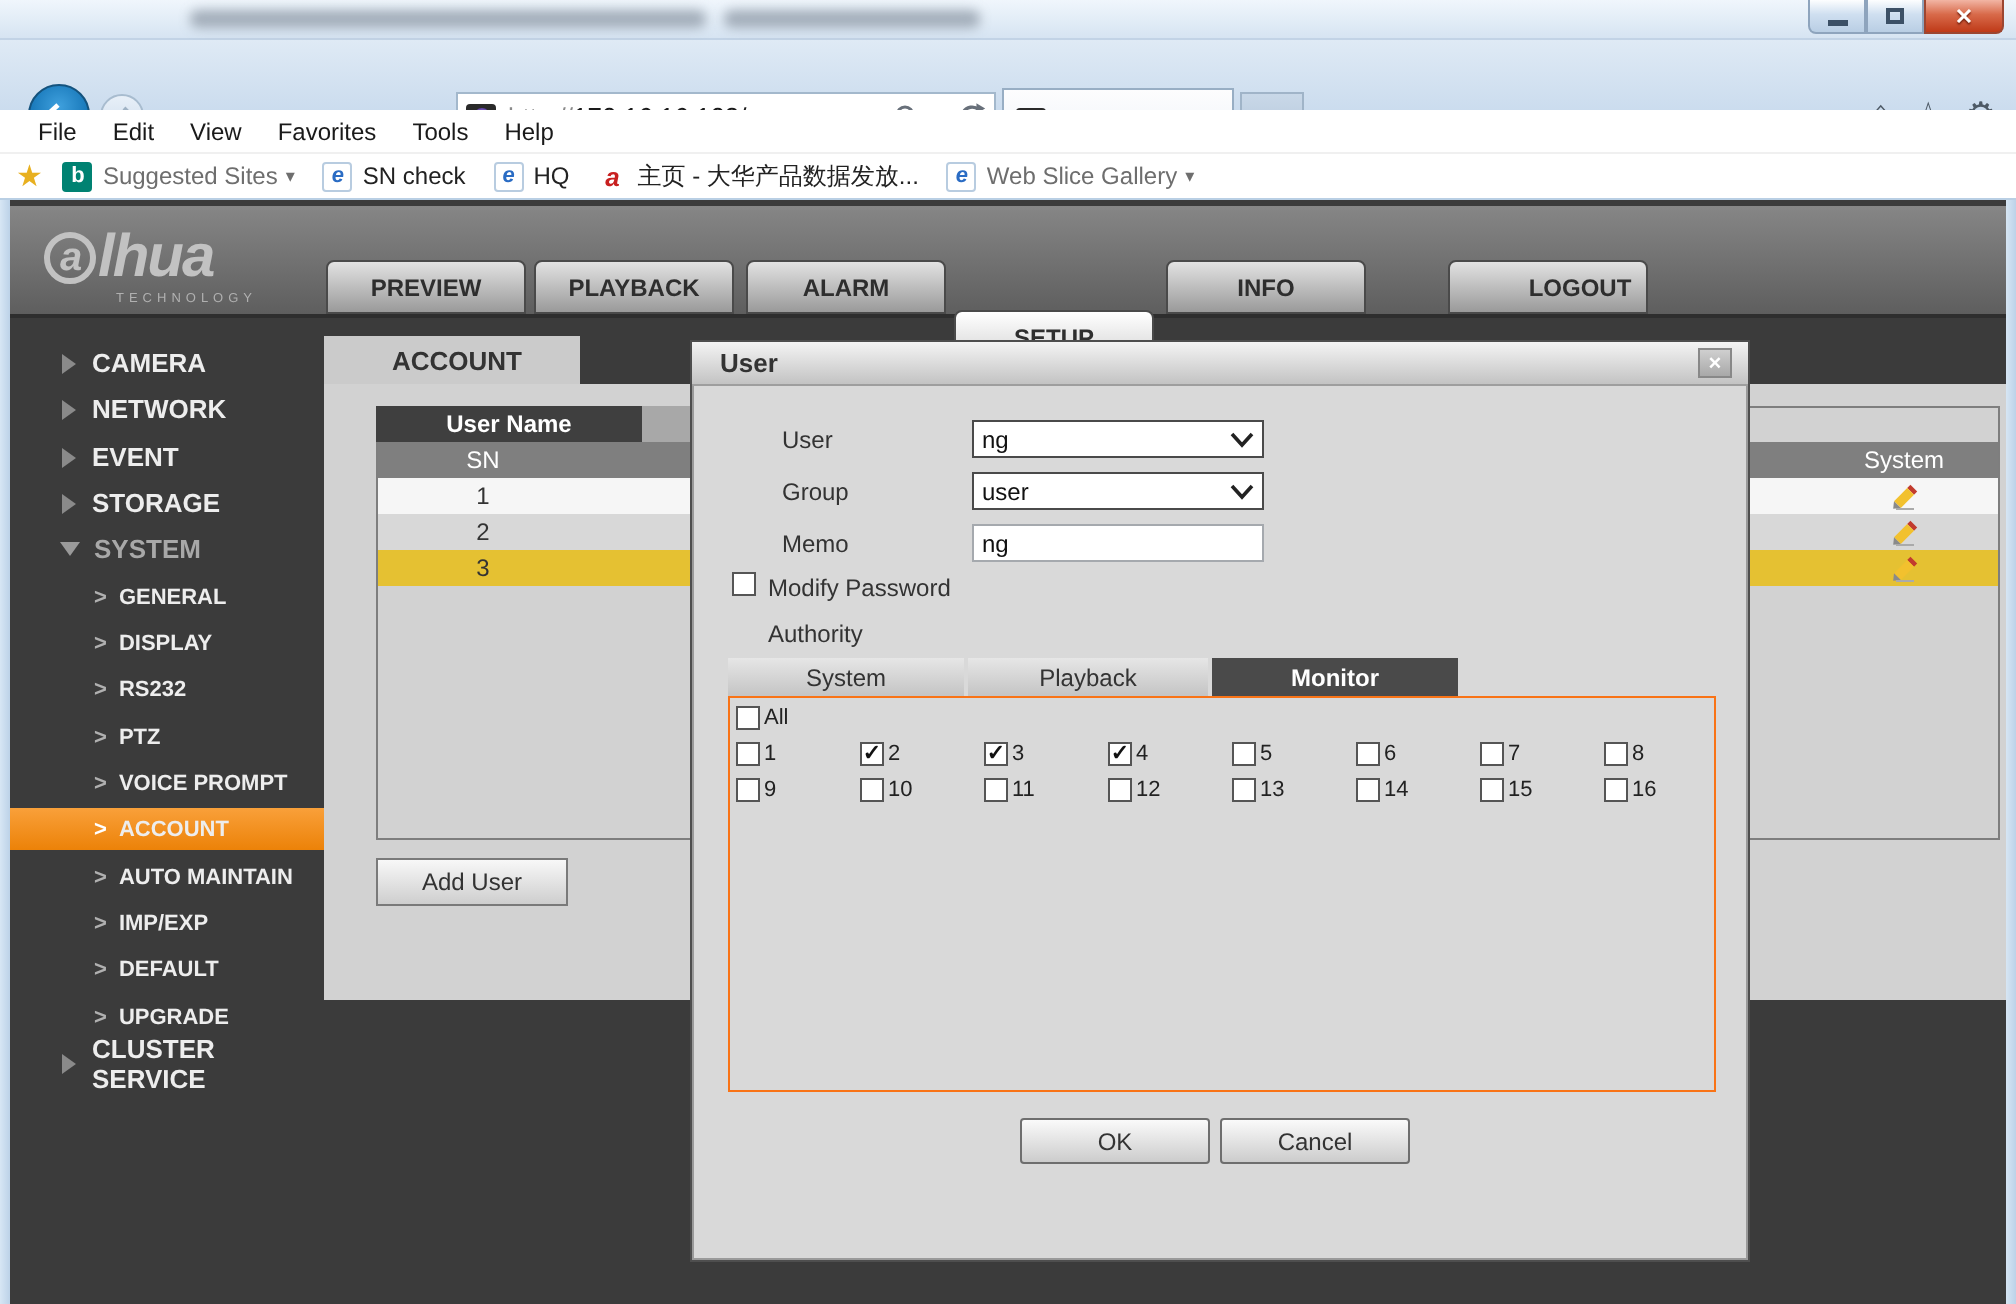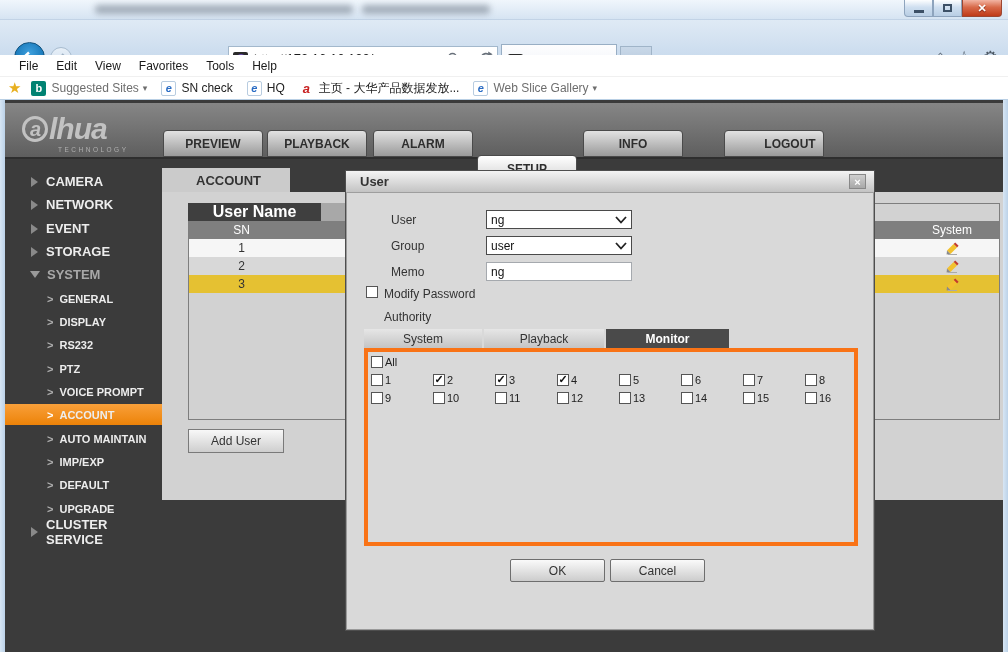--- a/index.html
+++ b/index.html
@@ -88,21 +88,21 @@
   .sub { font-size:11px; font-weight:600; }
   .side-item.active-acc { background:linear-gradient(#f9a03a,#ec8208); }
   .side-item.active-acc .chev { color:#fff; }
 
   
   .panel { left:162px; top:192px; width:841px; height:308px; background:#d2d2d2; }
   .acc-tab { left:162px; top:168px; width:128px; height:24px; background:#cbcbcb; color:#333;
     font-weight:bold; font-size:13px; display:flex; align-items:center; padding-left:34px; }
   .tbl-outline { left:188px; top:203px; width:812px; height:217px; border:1px solid #7e7e7e; }
   .uname-tab { left:188px; top:203px; width:133px; height:18px; background:#3f3f3f; color:#fff;
-    font-weight:bold; font-size:16px; display:flex; align-items:center; justify-content:center; }
+    font-weight:bold; font-size:12px; display:flex; align-items:center; justify-content:center; }
   .hidden-tab { left:321px; top:203px; width:139px; height:18px; background:#a8a8a8; }
   .snrow { left:189px; top:221px; width:810px; height:18px; background:#7f7f7f; color:#fff; font-size:12px; }
   .snrow .sn-col { position:absolute; left:0; top:0; width:105px; height:18px; display:flex;
     align-items:center; justify-content:center; }
   .mod-col { position:absolute; left:716px; top:0; width:94px; height:18px; display:flex;
     align-items:center; justify-content:center; }
   .trow { left:189px; width:810px; height:18px; font-size:12px; color:#333; }
   .trow .sn-col { position:absolute; left:0; top:0; width:105px; height:18px; display:flex;
     align-items:center; justify-content:center; }
   .add-user { left:188px; top:429px; width:96px; height:24px; background:linear-gradient(#f8f8f8,#cecece);
@@ -123,21 +123,21 @@
   .sel-chev { margin-left:auto; }
   .dlg-input { position:absolute; left:140px; width:146px; height:19px; background:#fff;
     border:1px solid #a5a9ae; font-size:12px; color:#111; display:flex; align-items:center; padding:0 4px; }
   .cb { width:12px; height:12px; background:#fff; border:1px solid #555; display:inline-flex;
     align-items:center; justify-content:center; font-size:11px; color:#111; flex:0 0 auto; }
   .cb.checked::after { content:"✓"; font-weight:bold; margin-top:-1px; }
   .auth-tab { position:absolute; top:158px; height:19px; background:linear-gradient(#e6e6e6,#c4c4c4);
     color:#333; font-size:12px; display:flex; align-items:center; justify-content:center; }
   .auth-tab.active { background:#4a4a4a; color:#fff; font-weight:bold; }
   .auth-panel { position:absolute; left:18px; top:177px; width:494px; height:198px;
-    border:4px solid #f97316;padding-left:38px; }
+    border:1px solid #f97316;padding-left:38px; }
   .ch-row { position:absolute; left:3px; display:flex; }
   .ch-item { width:62px; display:flex; align-items:center; font-size:11px; color:#222; }
   .ch-item .lb { margin-left:2px; }
   .dlg-btn { position:absolute; top:388px; width:95px; height:23px;
     background:linear-gradient(#fafafa,#cccccc); border:1px solid #6e6e6e; border-radius:2px;
     color:#333; font-size:12px; display:flex; align-items:center; justify-content:center; }
 </style>
 </head>
 <body>
 

